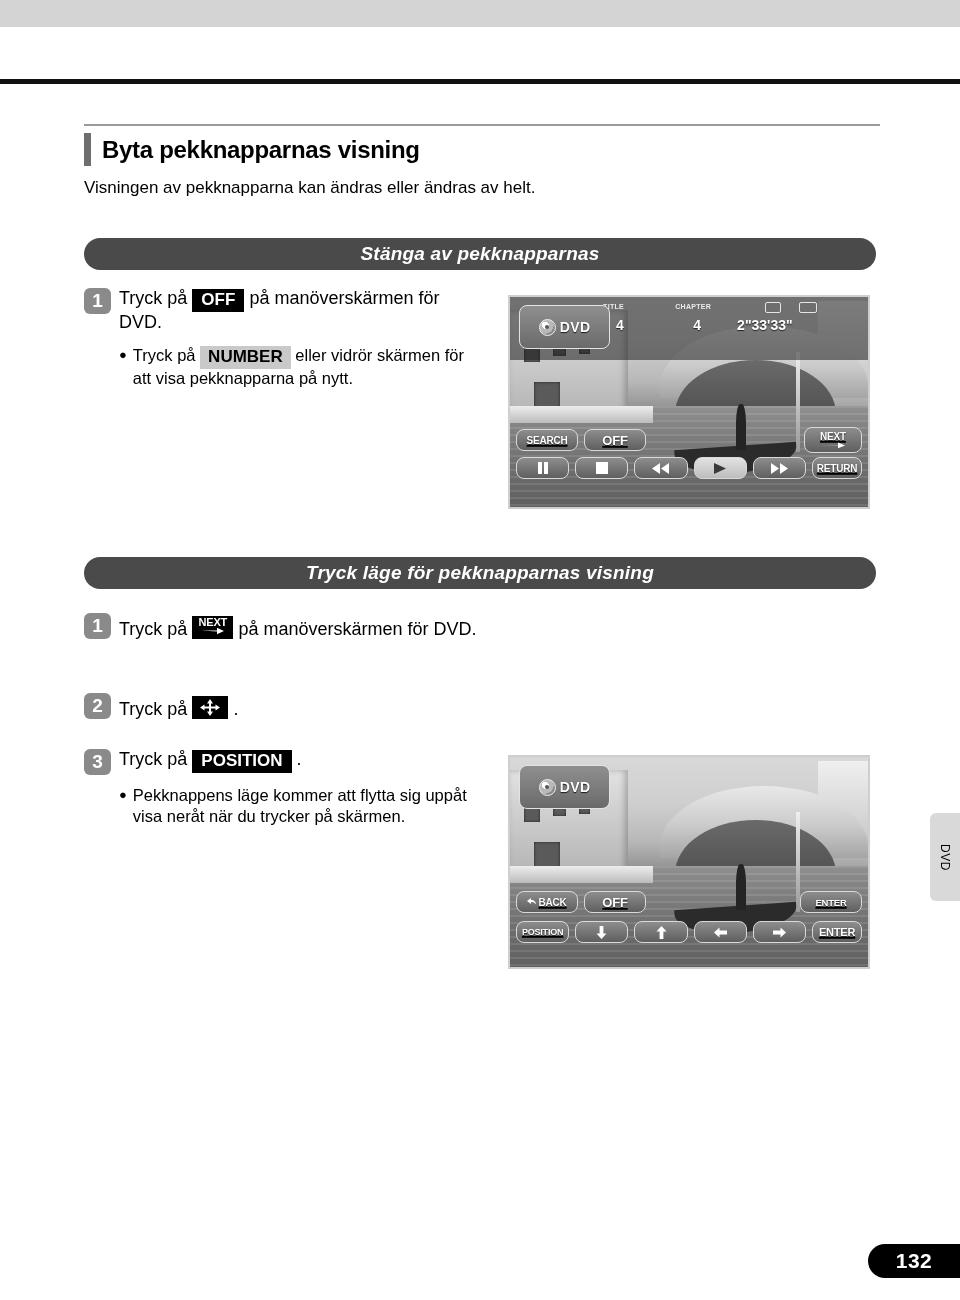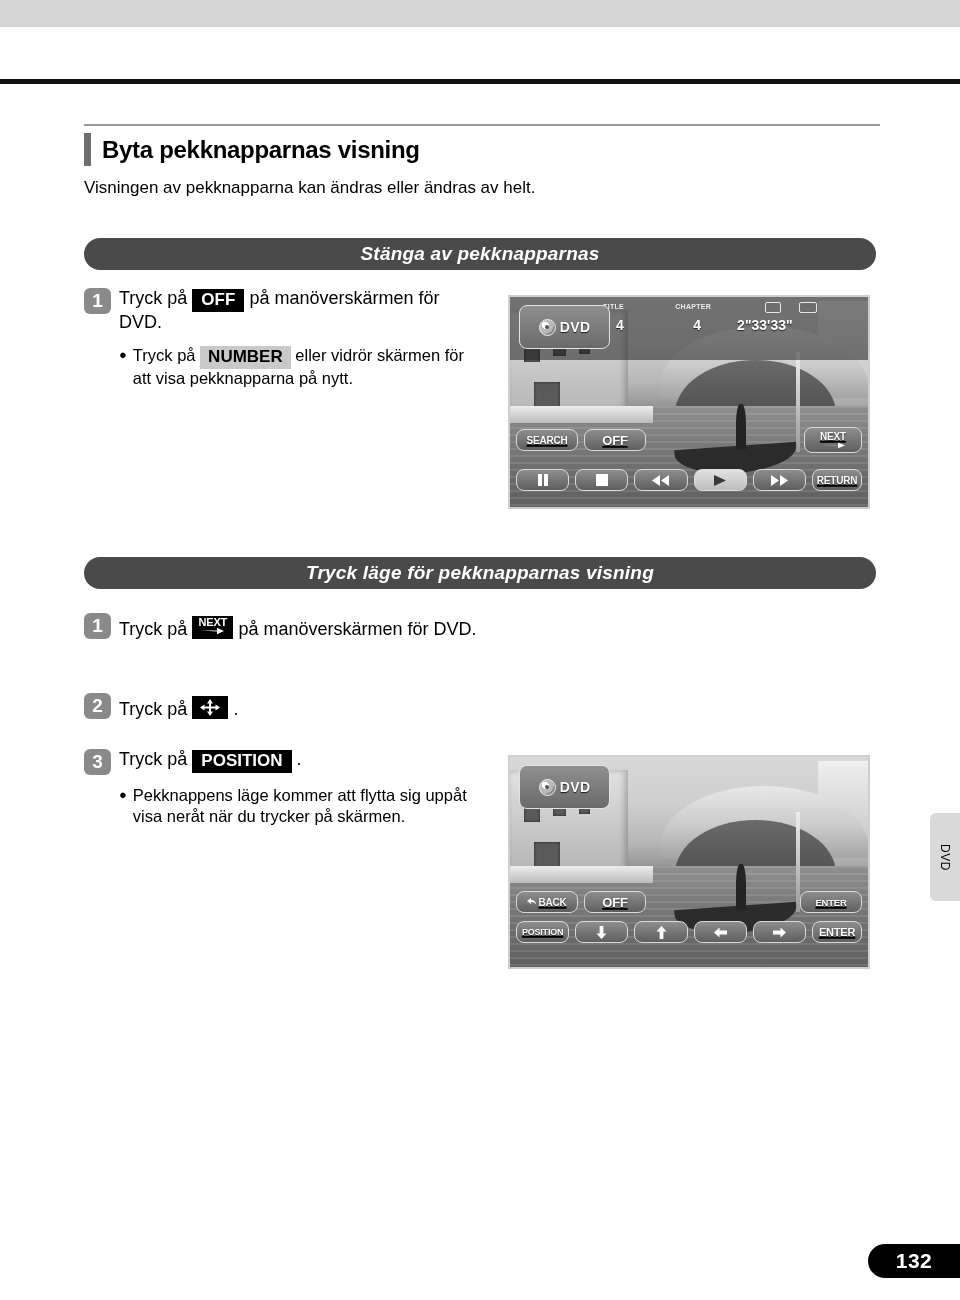--- a/index.html
+++ b/index.html
@@ -404,21 +404,21 @@
     <div class="tbtn" style="width:62px; font-size:13px;">OFF</div>
     <div class="tbtn spacer" style="flex:1 1 auto;"></div>
     <div class="tbtn tbtn-next" style="width:58px; height:26px;">
       <span>NEXT</span>
       <svg width="26" height="7" viewBox="0 0 26 7">
         <path d="M0 3.2 L18 3.2 L18 0.6 L25 3.4 L18 6.2 L18 3.6 Z" fill="#ffffff"></path>
       </svg>
     </div>
   </div>
 
-  <div class="btn-row" style="bottom:16px; padding:0 6px; gap:6px;">
+  <div class="btn-row" style="bottom:28px; padding:0 6px; gap:6px;">
     <div class="tbtn" style="width:62px;">
       <svg width="14" height="12" viewBox="0 0 14 12">
         <rect x="2" y="0" width="4" height="12" fill="#fff"></rect>
           <rect x="8" y="0" width="4" height="12" fill="#fff"></rect>
       </svg>
     </div>
     <div class="tbtn" style="width:62px;">
       <svg width="12" height="12" viewBox="0 0 12 12">
         <rect x="0" y="0" width="12" height="12" fill="#fff"></rect>
       </svg>

